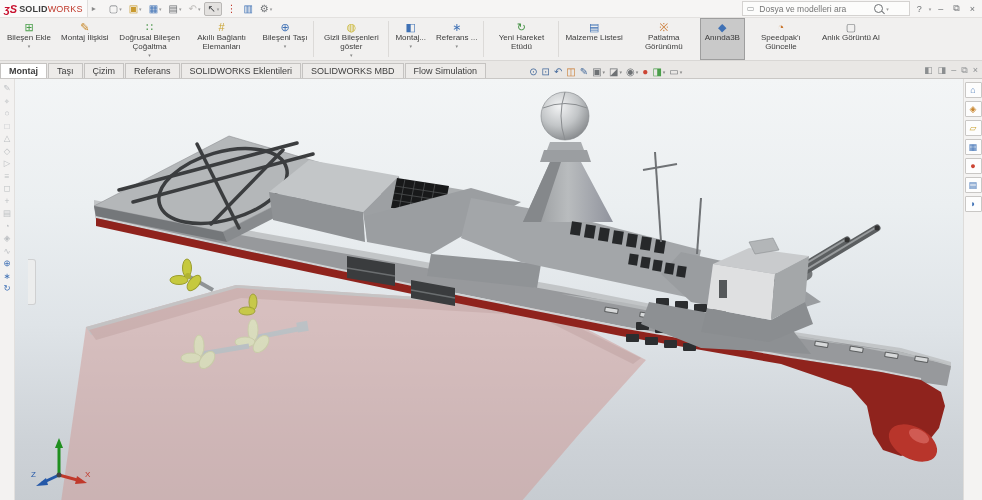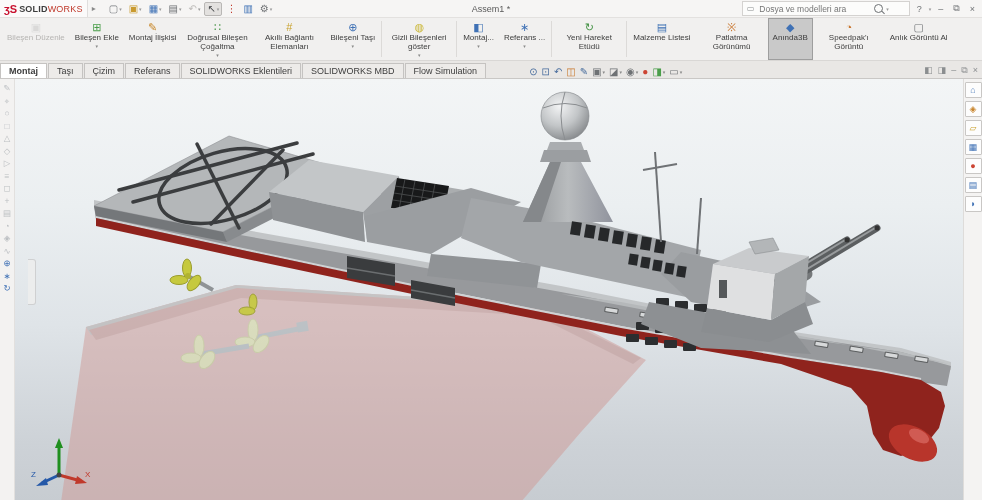--- a/index.html
+++ b/index.html
@@ -2,21 +2,21 @@
 <html><head>
 <meta charset="utf-8">
 <style>
   html,body{margin:0;padding:0;}
   body{width:982px;height:500px;overflow:hidden;font-family:"Liberation Sans",sans-serif;
        -webkit-font-smoothing:antialiased;background:#e9ecef;user-select:none;}
   
   .titlebar{height:17px;background:#f6f5f4;border-bottom:1px solid #e3e1df;display:flex;
             align-items:center;font-size:9px;color:#4a4a4a;position:relative;}
   .logo{display:flex;align-items:center;padding:0 4px;height:100%;background:#fbfafa;border-right:1px solid #e0dedd;}
-  .logo-mark{color:#c8102e;font-weight:bold;font-size:11px;margin-right:2px;text-align:right;}
+  .logo-mark{color:#c8102e;font-weight:bold;font-style:italic;font-size:11px;margin-right:2px;text-align:right;}
   .logo-solid{font-weight:bold;color:#3d3d3d;letter-spacing:.2px;}
   .logo-works{color:#c0392b;letter-spacing:.2px;}
   .flyout{color:#8a8a8a;margin:0 4px;font-size:8px;}
   .qbar{display:flex;align-items:center;gap:1px;margin-left:6px;}
   .qbtn{display:flex;align-items:center;padding:1px 2px;border:1px solid transparent;border-radius:2px;}
   .qbtn.st-pressed{background:#e3e1df;border-color:#b9b7b5;}
   .qbtn .g{font-size:10px;line-height:10px;}
   .qbtn .caret{font-size:5px;color:#9a9a9a;margin-left:1px;}
   .doc-title{position:absolute;left:0;right:0;text-align:center;color:#5a5a5a;pointer-events:none;}
   .tb-right{margin-left:auto;display:flex;align-items:center;gap:4px;padding-right:4px;}
@@ -118,42 +118,36 @@
   <div class="qbtn">
     <span class="g" style="color: rgb(63, 113, 181);">▥</span>
 
   </div>
 
   <div class="qbtn">
     <span class="g" style="color: rgb(110, 113, 116);">⚙</span>
     <span class="caret">▾</span>
   </div>
 </div>
-  <div class="doc-title">Assem1 *</div>
   <div class="tb-right">
     <div class="searchbox">
       <span class="folder">▭</span>
       <input placeholder="Dosya ve modelleri ara" style="">
       <span class="mag"></span>
       <span class="caret-sm">▾</span>
     </div>
     <span class="wbtn">?</span>
     <span class="caret-sm">▾</span>
     <span class="wbtn">–</span>
     <span class="wbtn">⧉</span>
     <span class="wbtn">×</span>
   </div>
 </div>
 
 <div class="ribbon">
-  <div class="rbtn st-disabled">
-    <span class="ricon" style="color: rgb(176, 176, 176);">▣</span>
-    <span class="rlabel">Bileşen Düzenle</span>
-
-  </div>
 
   <div class="rbtn">
     <span class="ricon" style="color: rgb(74, 158, 74);">⊞</span>
     <span class="rlabel">Bileşen Ekle</span>
     <span class="caret">▾</span>
   </div>
 
   <div class="rbtn">
     <span class="ricon" style="color: rgb(201, 138, 46);">✎</span>
     <span class="rlabel">Montaj İlişkisi</span>
@@ -221,21 +215,21 @@
 
 
   <div class="rbtn st-active">
     <span class="ricon" style="color: rgb(63, 113, 181);">◆</span>
     <span class="rlabel">Anında3B</span>
 
   </div>
 
   <div class="rbtn">
     <span class="ricon" style="color: rgb(201, 118, 46);">◔</span>
-    <span class="rlabel">Speedpak'ı Görüntü</span>
+    <span class="rlabel">Speedpak'ı Güncelle</span>
 
   </div>
 
   <div class="rbtn">
     <span class="ricon" style="color: rgb(110, 113, 116);">▢</span>
     <span class="rlabel">Anlık Görüntü Al</span>
 
   </div>
 
 </div>

